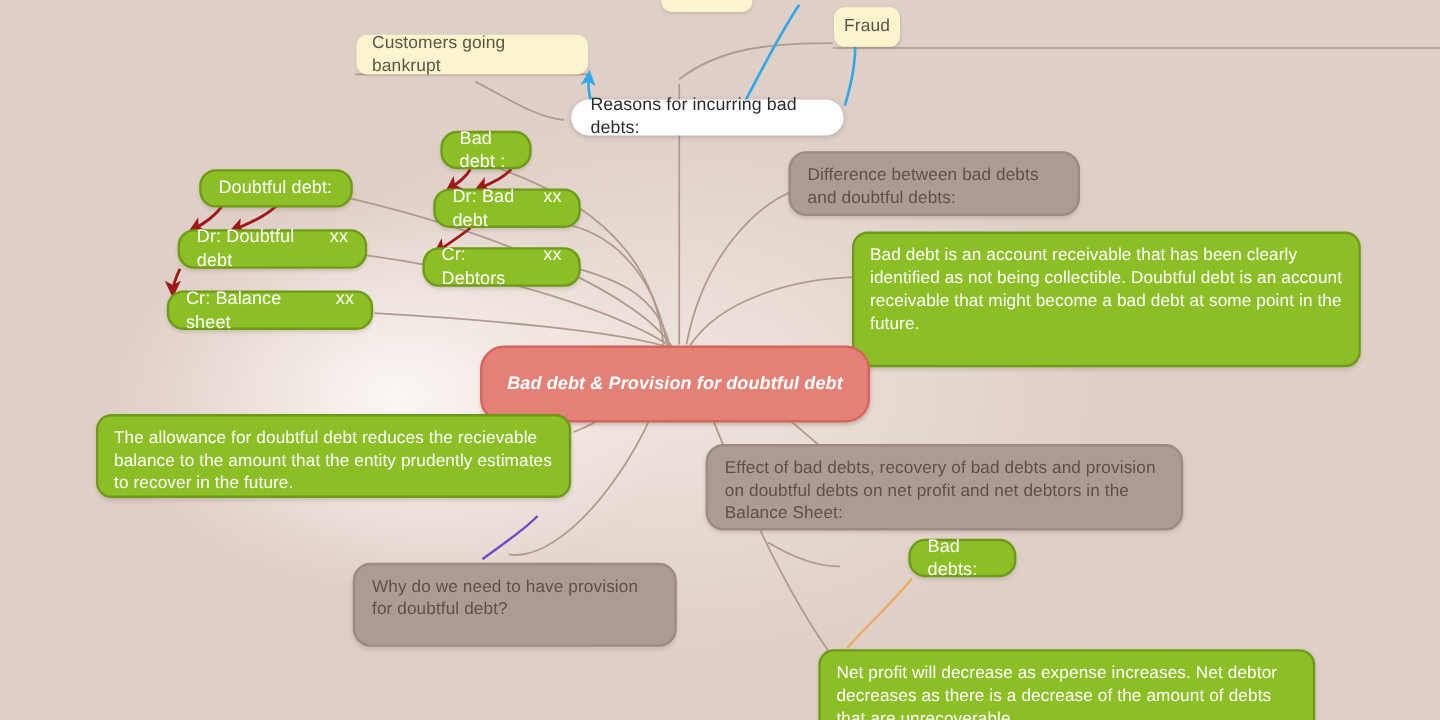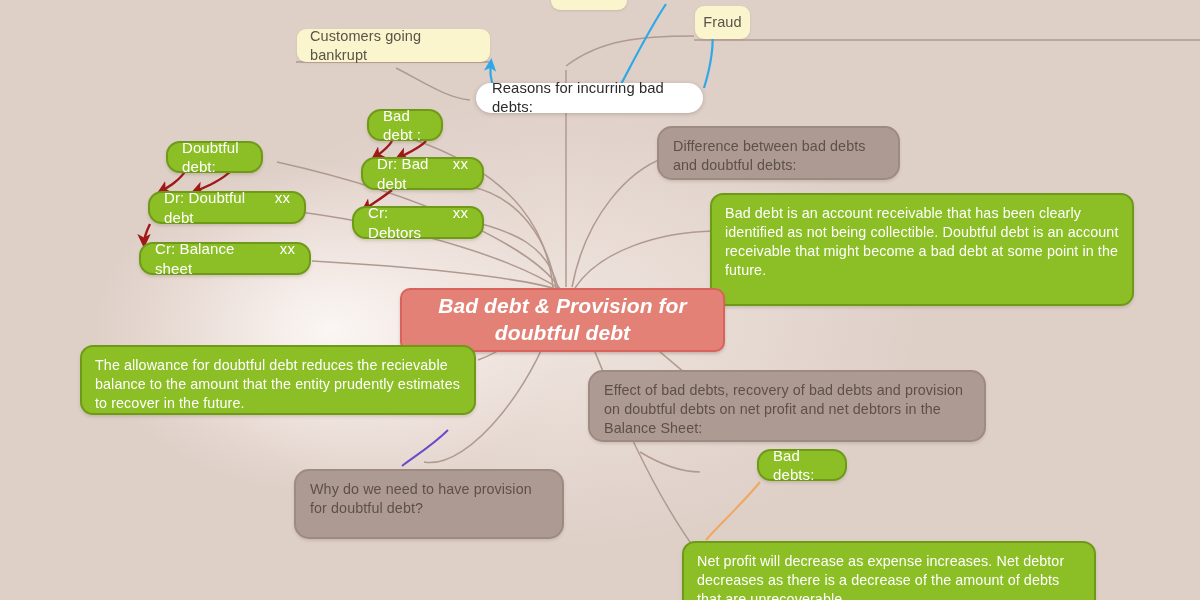--- a/index.html
+++ b/index.html
@@ -37,25 +37,25 @@
     display: flex;
     align-items: center;
     line-height: 1.28;
     letter-spacing: 0.1px;
   }
 
   
   .node-central {
     background: #e38177;
     border: 2px solid #d8635c;
-    border-radius: 10px;
+    border-radius: 20px;
     color: #ffffff;
     font-weight: bold;
     font-style: italic;
-    font-size: 21px;
+    font-size: 15px;
     text-align: center;
     justify-content: center;
     padding: 8px 16px;
     box-shadow: 0 2px 3px rgba(120,80,70,0.28);
   }
 
   
   .node-green {
     background: #8cbf26;
     border: 2px solid #6f9a17;
@@ -205,21 +205,21 @@
     </span>
   </div>
 
   <div class="node node-green" style="left:352px; top:206px; width:132px; height:33px;">
     <span class="kv">
       <span>Cr: Debtors</span>
       <span>xx</span>
     </span>
   </div>
 
-  <div class="node node-green" style="left:166px; top:141px; width:97px; height:32px;">
+  <div class="node node-green" style="left:166px; top:141px; width:128px; height:32px;">
     <span>Doubtful debt:</span>
   </div>
 
   <div class="node node-green" style="left:148px; top:191px; width:158px; height:33px;">
     <span class="kv">
       <span>Dr: Doubtful debt</span>
       <span>xx</span>
     </span>
   </div>
 

